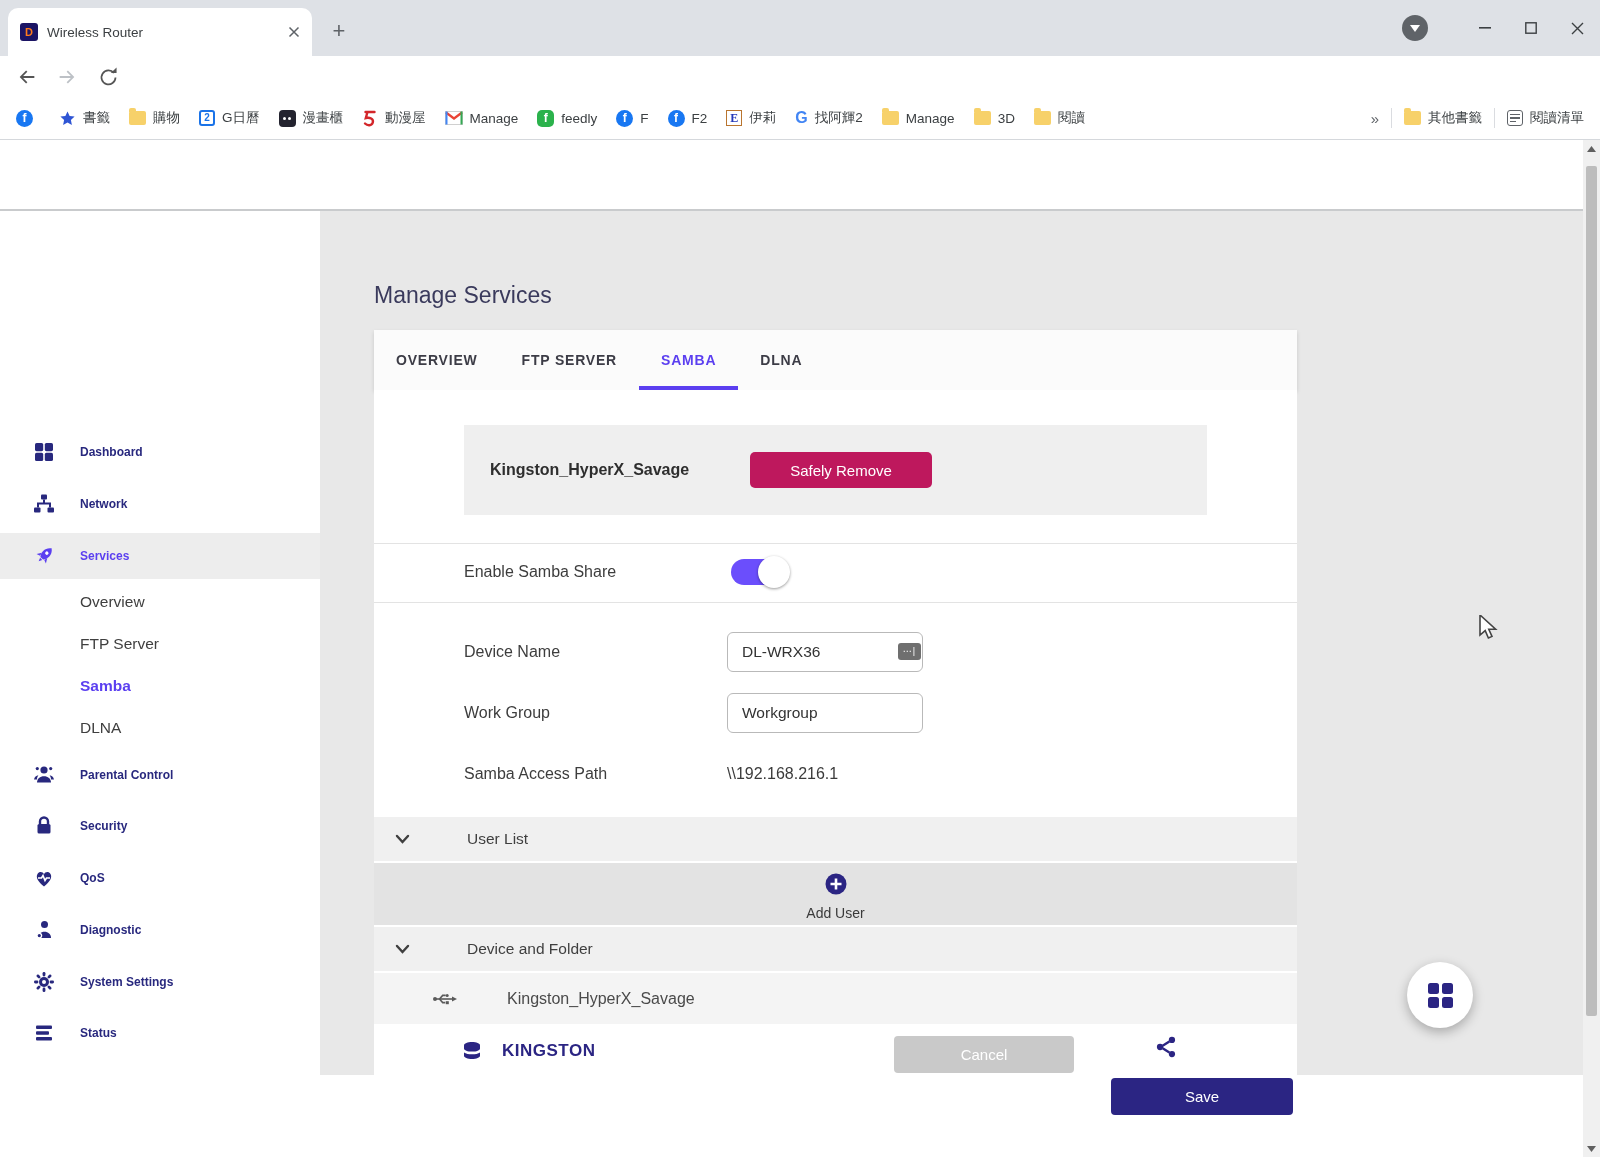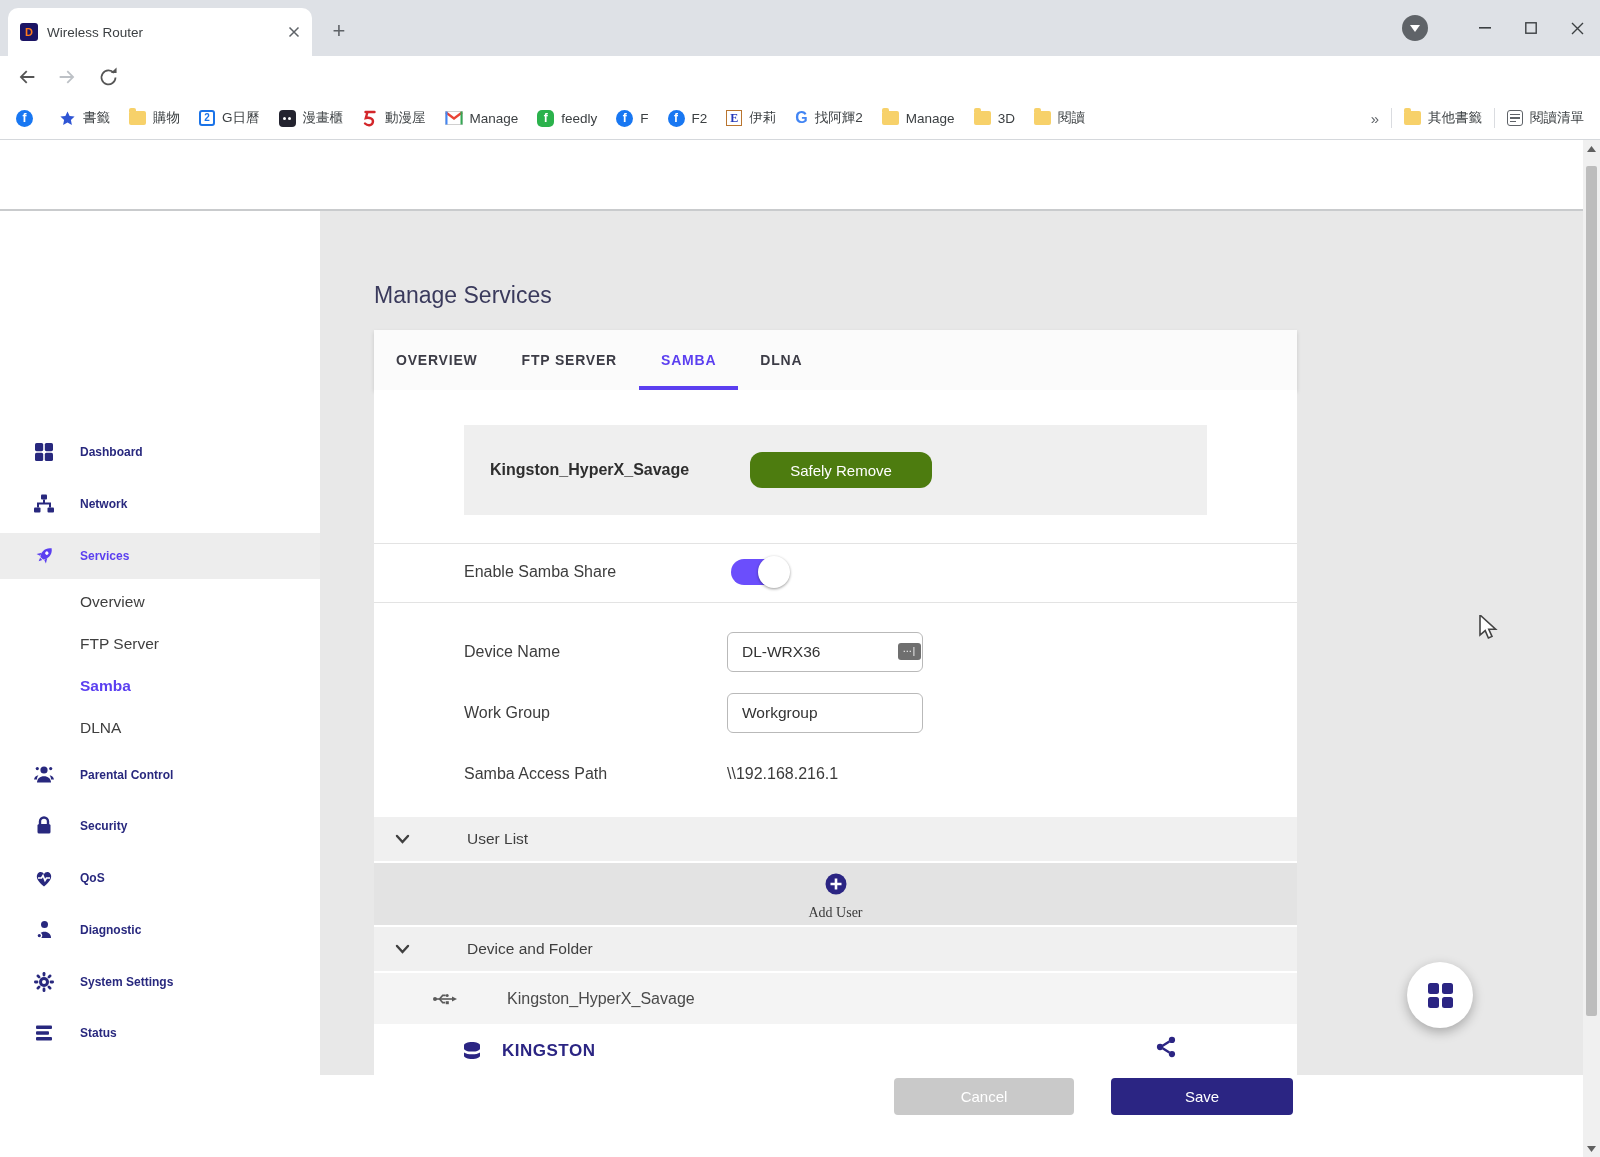--- a/index.html
+++ b/index.html
@@ -67,38 +67,38 @@
 
   .content-bg{position:absolute;left:320px;top:211px;width:1263px;height:864px;background:#e8e8e8;}
   .manage-title{position:absolute;left:374px;top:282px;font-size:23px;color:#3a3a5c;}
   .tabsbar{position:absolute;left:374px;top:330px;width:923px;height:60px;background:#fbfbfb;box-shadow:0 2px 4px rgba(0,0,0,.14);display:flex;}
   .tab{position:relative;height:60px;display:flex;align-items:center;padding:0 22px;font-size:14px;letter-spacing:.8px;color:#3c3c46;font-weight:bold;}
   .tab .underline{position:absolute;left:0;bottom:0;width:100%;height:4px;background:#5b3ff0;}
   .card{position:absolute;left:374px;top:390px;width:923px;height:685px;background:#fff;}
 
   .usb-panel{position:absolute;left:90px;top:35px;width:743px;height:90px;background:#efefef;display:flex;align-items:center;}
   .usb-name{margin-left:26px;font-size:16px;font-weight:bold;color:#2e2e2e;}
-  .remove-btn{position:absolute;left:286px;top:27px;width:182px;height:36px;background:#4d7c0f;border:none;border-radius:12px;color:#fff;font-size:15px;}
+  .remove-btn{position:absolute;left:286px;top:27px;width:182px;height:36px;background:#be185d;border:none;border-radius:5px;color:#fff;font-size:15px;}
   .hairline{position:absolute;left:0;width:923px;height:1px;background:#e3e3e3;}
   .row-label{position:absolute;left:90px;font-size:16px;color:#3d3d3d;}
   .toggle{position:absolute;left:357px;top:169px;width:56px;height:26px;border-radius:13px;background:#6b4efc;}
   .knob{position:absolute;right:-3px;top:-3px;width:32px;height:32px;border-radius:50%;background:#fff;box-shadow:0 1px 3px rgba(0,0,0,.4);}
   .field{position:absolute;left:353px;width:196px;height:40px;border:1.5px solid #b9b9b9;border-radius:6px;font-size:15.5px;color:#333;padding:0 30px 0 14px;background:#fff;outline:none;}
   .kb-ic{position:absolute;left:524px;width:23px;height:17px;background:#6f6f6f;border-radius:3px;color:#fff;font-size:9px;line-height:16px;text-align:center;letter-spacing:1px;}
   .path-val{position:absolute;left:353px;font-size:16px;color:#3b3b3b;}
   .band{position:absolute;left:0;width:923px;display:flex;align-items:center;}
   .band-lbl{position:absolute;left:93px;font-size:15.5px;color:#3f3f3f;}
   .chev-wrap{position:absolute;left:21px;width:16px;height:10px;}
-  .adduser-lbl{position:absolute;left:50%;transform:translateX(-50%);top:42px;font-size:14px;color:#3a3a3a;font-family:Liberation Serif, serif;}
+  .adduser-lbl{position:absolute;left:50%;transform:translateX(-50%);top:42px;font-size:14px;color:#3a3a3a;}
   .plusmark{position:absolute;left:50%;transform:translateX(-50%);top:9px;width:24px;height:24px;}
   .usbrow-lbl{position:absolute;left:133px;font-size:16px;color:#4a4a4a;}
   .volume-lbl{position:absolute;left:128px;font-size:17px;font-weight:bold;letter-spacing:.5px;color:#2b2583;}
 
   .footerbar{position:absolute;left:0;top:1075px;width:1583px;height:82px;background:#fff;}
-  .cancel-btn{position:absolute;left:894px;top:1078px;width:180px;height:37px;background:#c9c9c9;border:none;border-radius:4px;color:#fff;font-size:15px;}
+  .cancel-btn{position:absolute;left:894px;top:1036px;width:180px;height:37px;background:#c9c9c9;border:none;border-radius:4px;color:#fff;font-size:15px;}
   .save-btn{position:absolute;left:1111px;top:1078px;width:182px;height:37px;background:#2b2583;border:none;border-radius:4px;color:#fff;font-size:15px;}
 
   .fab{position:absolute;left:1407px;top:962px;width:66px;height:66px;border-radius:50%;background:#fff;box-shadow:0 4px 12px rgba(0,0,0,.28);display:flex;align-items:center;justify-content:center;}
   .fab-grid{display:grid;grid-template-columns:11px 11px;grid-template-rows:11px 11px;gap:3px;}
   .fab-grid i{background:#2b2583;border-radius:2.5px;}
 
   .scrollbar{position:absolute;left:1583px;top:140px;width:17px;height:1017px;background:#f0f0f0;}
   .sb-btn{position:absolute;left:0;width:17px;height:17px;display:flex;align-items:center;justify-content:center;}
   .sb-thumb{position:absolute;left:3px;top:26px;width:11px;height:850px;background:#bdbdbd;border-radius:2px;}
 </style>

